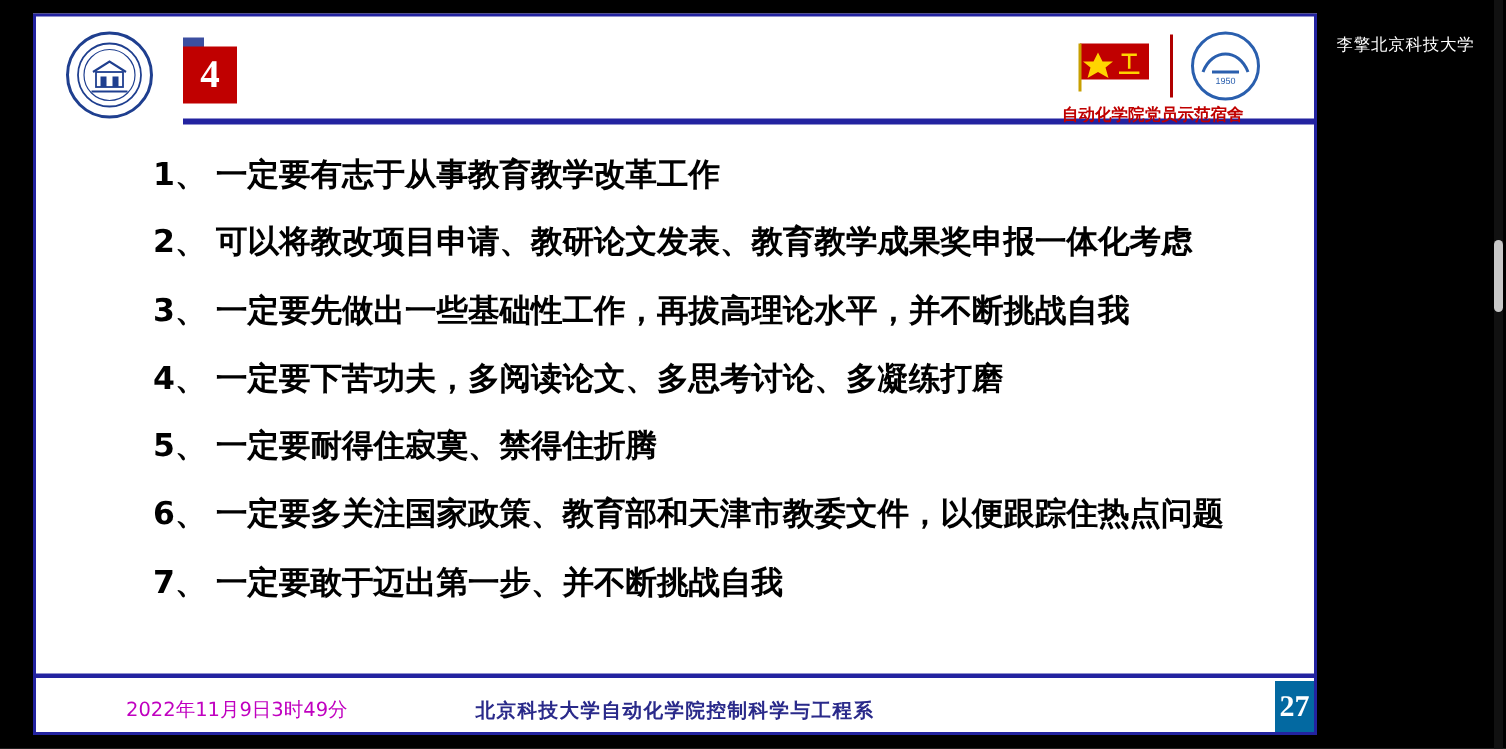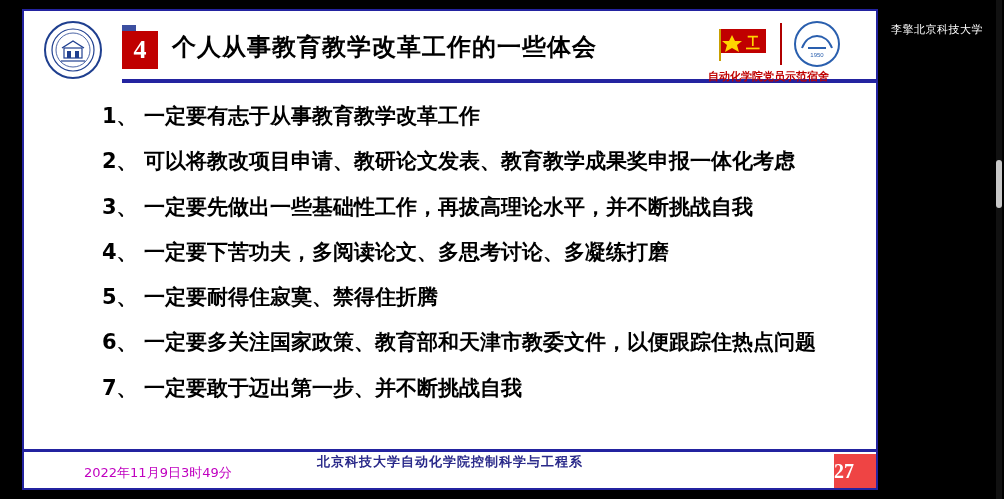--- a/index.html
+++ b/index.html
@@ -224,39 +224,40 @@
     left: 60px;
     bottom: 6px;
     font-size: 13px;
     color: #c000c0;
     font-family: "DejaVu Sans", sans-serif;
   }
   .footer-org {
     position: absolute;
     left: 0;
     right: 0;
-    bottom: 17px;
+    bottom: 5px;
     text-align: center;
     font-size: 13px;
     font-weight: bold;
     color: #2a2a8a;
     font-family: "DejaVu Sans", sans-serif;
     letter-spacing: 1px;
   }
   .page-num {
     position: absolute;
     right: 0;
     bottom: 0;
-    width: 42px;
+    width: 26px;
     height: 34px;
-    background: #ef4444;
+    background: #0369a1;
     color: #ffffff;
     font-size: 20px;
     font-weight: bold;
     line-height: 34px;
+    text-align: center;
     font-family: "Liberation Serif", serif;
   }
 </style>
 </head>
 <body>
 
 <div class="stage">
 
   <div class="presenter-label">李擎北京科技大学</div>
 
@@ -275,21 +276,20 @@
           <rect x="17" y="24" width="4" height="7" fill="#1f3f8f"></rect>
           <rect x="25" y="24" width="4" height="7" fill="#1f3f8f"></rect>
           <path d="M12 21 L23 14 L34 21" fill="none" stroke="#1f3f8f" stroke-width="1.4"></path>
           <path d="M11 34 h24" stroke="#1f3f8f" stroke-width="1.2"></path>
         </svg>
       </div>
 
       <div class="num-badge-tab"></div>
       <div class="num-badge">4</div>
 
-      <div class="title-text">个人从事教育教学改革工作的一些体会</div>
       <div class="title-rule"></div>
 
       <div class="emblem-wrap">
         <svg class="emblem-flag" viewBox="0 0 58 42" aria-hidden="true">
           <path d="M4 6 L50 6 L50 30 L4 30 Z" fill="#c00000"></path>
           <path d="M4 6 L4 38" stroke="#c8a000" stroke-width="2"></path>
           <g fill="#ffd400">
             <path d="M16 12 l3 6 h7 l-5 4 2 7 -7 -4 -7 4 2 -7 -5 -4 h7 z"></path>
           </g>
           <g fill="#ffd400" transform="translate(30,11) scale(0.85)">

